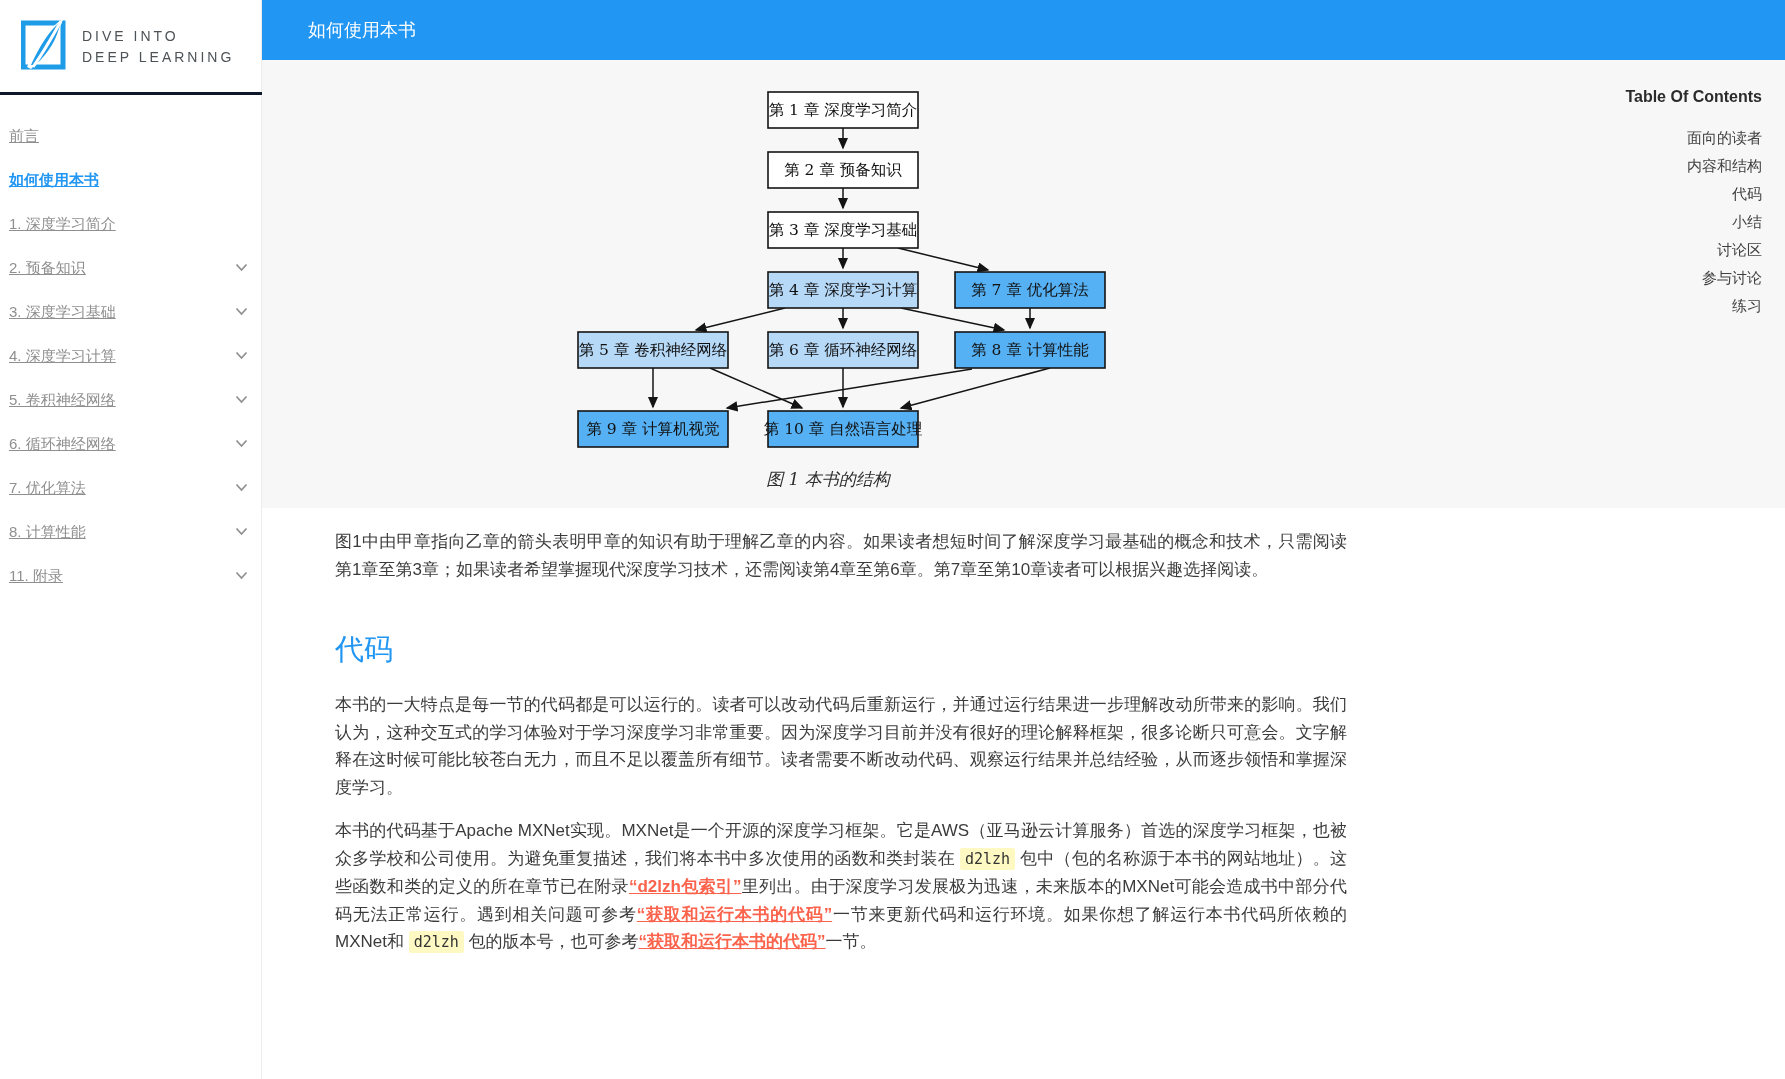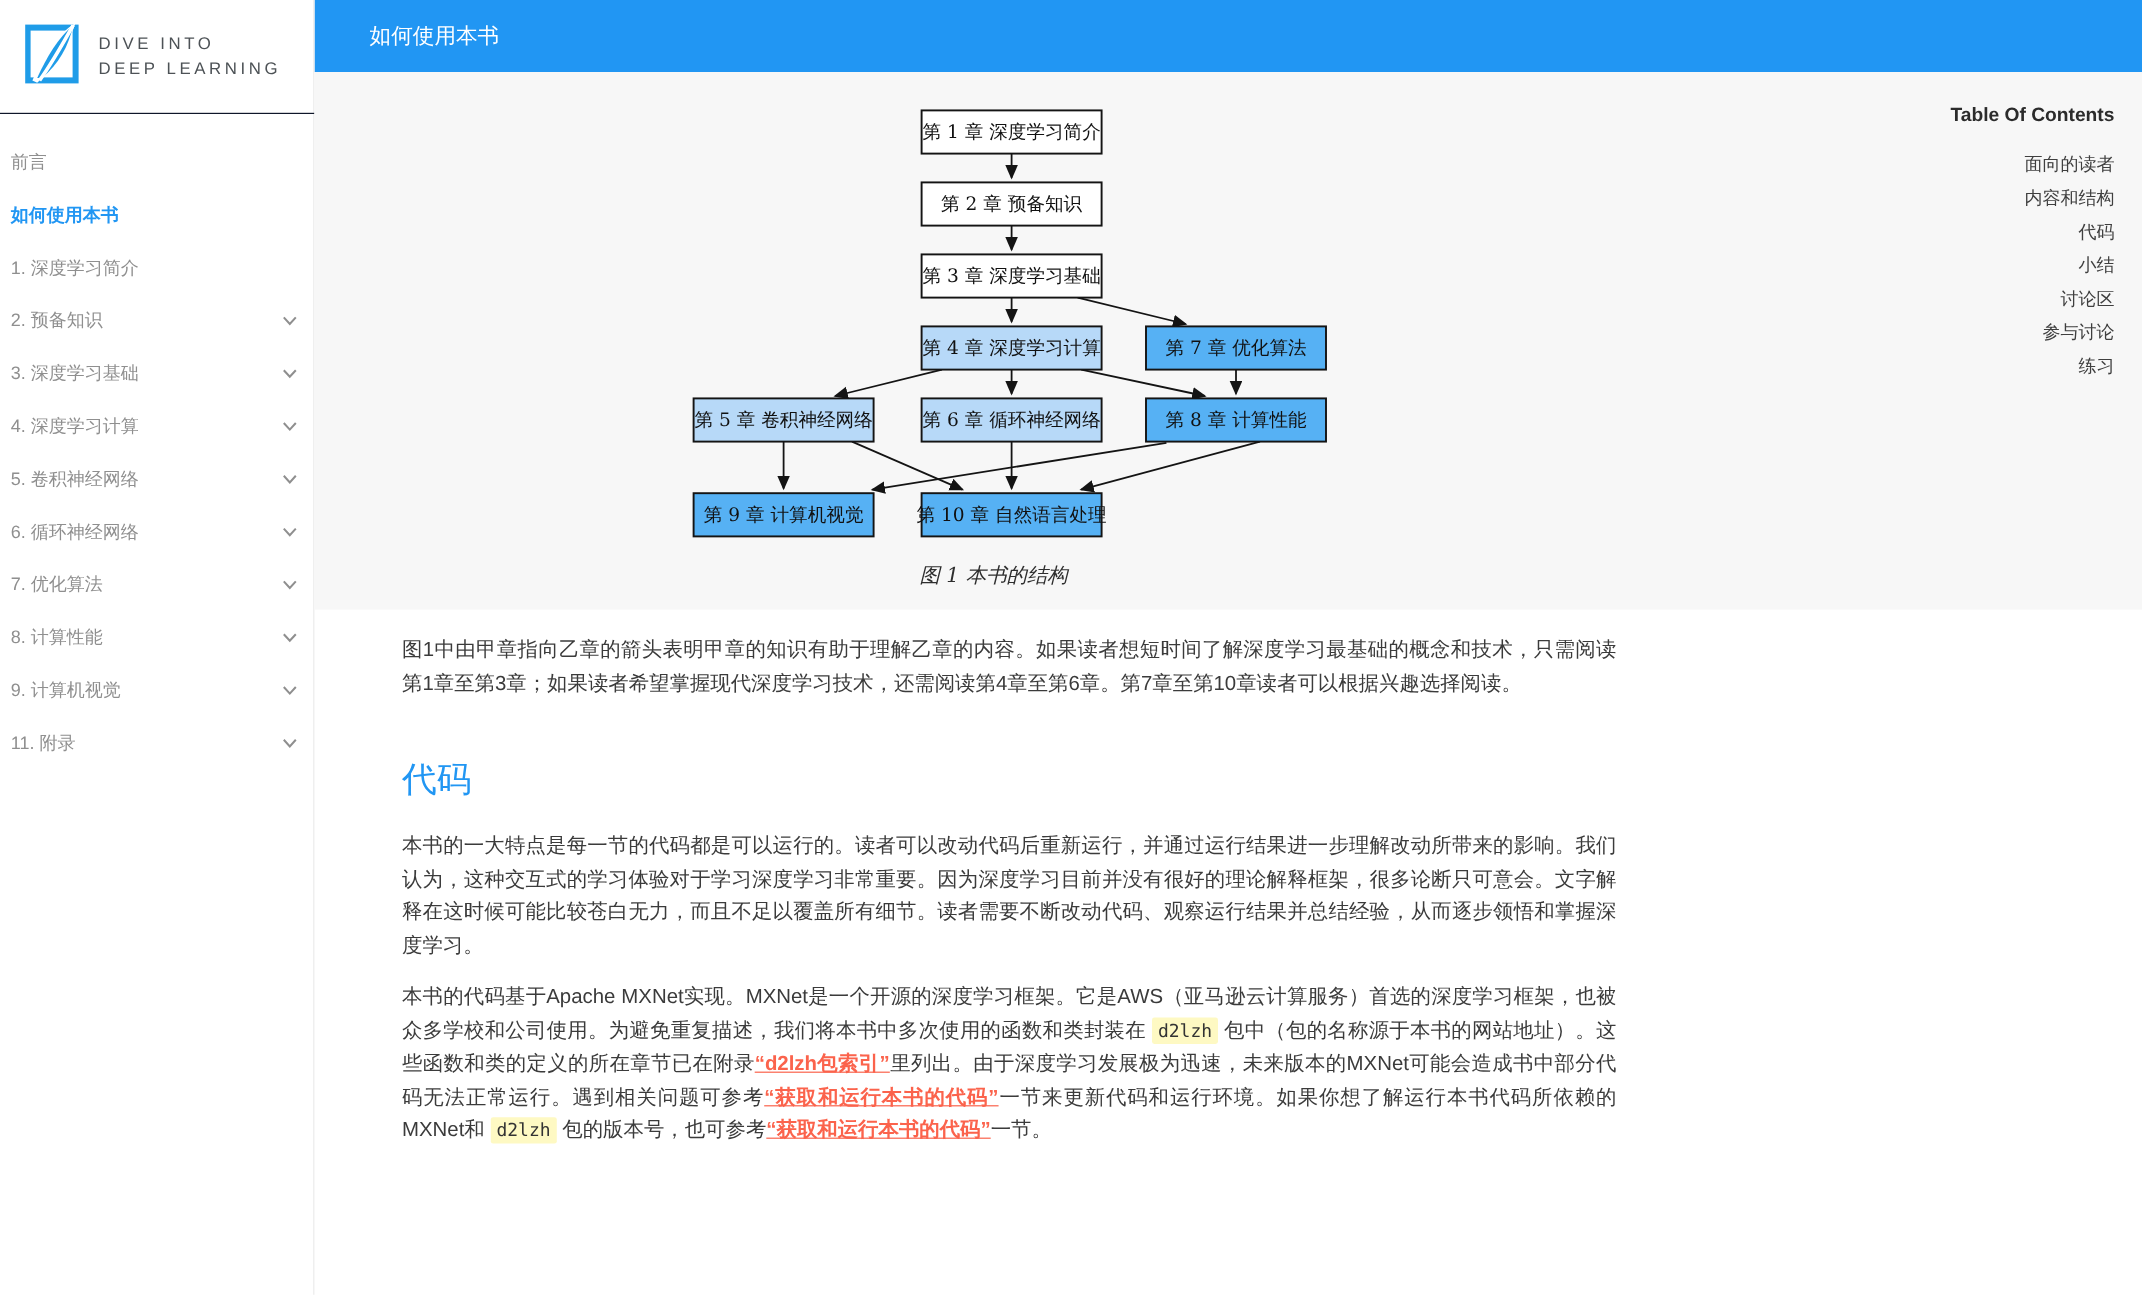--- a/index.html
+++ b/index.html
@@ -11,33 +11,33 @@
   }
   .page { position:absolute; left:0; top:0; width:1785px; height:1079px; }
 
   
   .sidebar {
     position:absolute; left:0; top:0; width:262px; height:1079px;
     background:#ffffff; border-right:1px solid #ececec;
   }
   .logo-area {
     position:absolute; left:0; top:0; width:262px; height:95px;
-    border-bottom:1px solid #0f172a; cursor:pointer;
+    border-bottom:3px solid #0f172a; cursor:pointer;
   }
   .logo-mark { position:absolute; left:21px; top:17px; }
   .logo-text {
     position:absolute; left:82px; top:26px;
     font-size:14px; letter-spacing:3px; color:#4d5256; line-height:21px;
     font-weight:400; white-space:nowrap;
   }
   .nav { position:absolute; left:0; top:114px; width:262px; }
   .nav-item {
     position:relative; height:44px; line-height:44px;
     padding-left:9px; padding-right:26px;
-    font-size:15px; color:#8f8f8f; cursor:pointer; white-space:nowrap;
+    font-size:15px; color:#8f8f8f; cursor:pointer; white-space:nowrap;text-decoration:underline;
   }
   .nav-item.active { color:#2196f3; font-weight:bold; }
   .nav-chevron {
     position:absolute; right:14px; top:17px; width:13px; height:9px;
   }
 
   
   .header {
     position:absolute; left:262px; top:0; width:1523px; height:60px;
     background:#2196f3;
@@ -130,23 +130,20 @@
       <div class="nav-item"><span>5. 卷积神经网络</span><svg class="nav-chevron" viewBox="0 0 13 9">
             <path d="M1.5 1.5 L6.5 7 L11.5 1.5" stroke="#8f8f8f" stroke-width="1.7" fill="none"></path>
           </svg></div>
       <div class="nav-item"><span>6. 循环神经网络</span><svg class="nav-chevron" viewBox="0 0 13 9">
             <path d="M1.5 1.5 L6.5 7 L11.5 1.5" stroke="#8f8f8f" stroke-width="1.7" fill="none"></path>
           </svg></div>
       <div class="nav-item"><span>7. 优化算法</span><svg class="nav-chevron" viewBox="0 0 13 9">
             <path d="M1.5 1.5 L6.5 7 L11.5 1.5" stroke="#8f8f8f" stroke-width="1.7" fill="none"></path>
           </svg></div>
       <div class="nav-item"><span>8. 计算性能</span><svg class="nav-chevron" viewBox="0 0 13 9">
-            <path d="M1.5 1.5 L6.5 7 L11.5 1.5" stroke="#8f8f8f" stroke-width="1.7" fill="none"></path>
-          </svg></div>
-      <div class="nav-item"><span>9. 计算机视觉</span><svg class="nav-chevron" viewBox="0 0 13 9">
             <path d="M1.5 1.5 L6.5 7 L11.5 1.5" stroke="#8f8f8f" stroke-width="1.7" fill="none"></path>
           </svg></div>
       <div class="nav-item"><span>11. 附录</span><svg class="nav-chevron" viewBox="0 0 13 9">
             <path d="M1.5 1.5 L6.5 7 L11.5 1.5" stroke="#8f8f8f" stroke-width="1.7" fill="none"></path>
           </svg></div>
     </div>
   </div>
 
   <div class="figure-band"></div>
 

